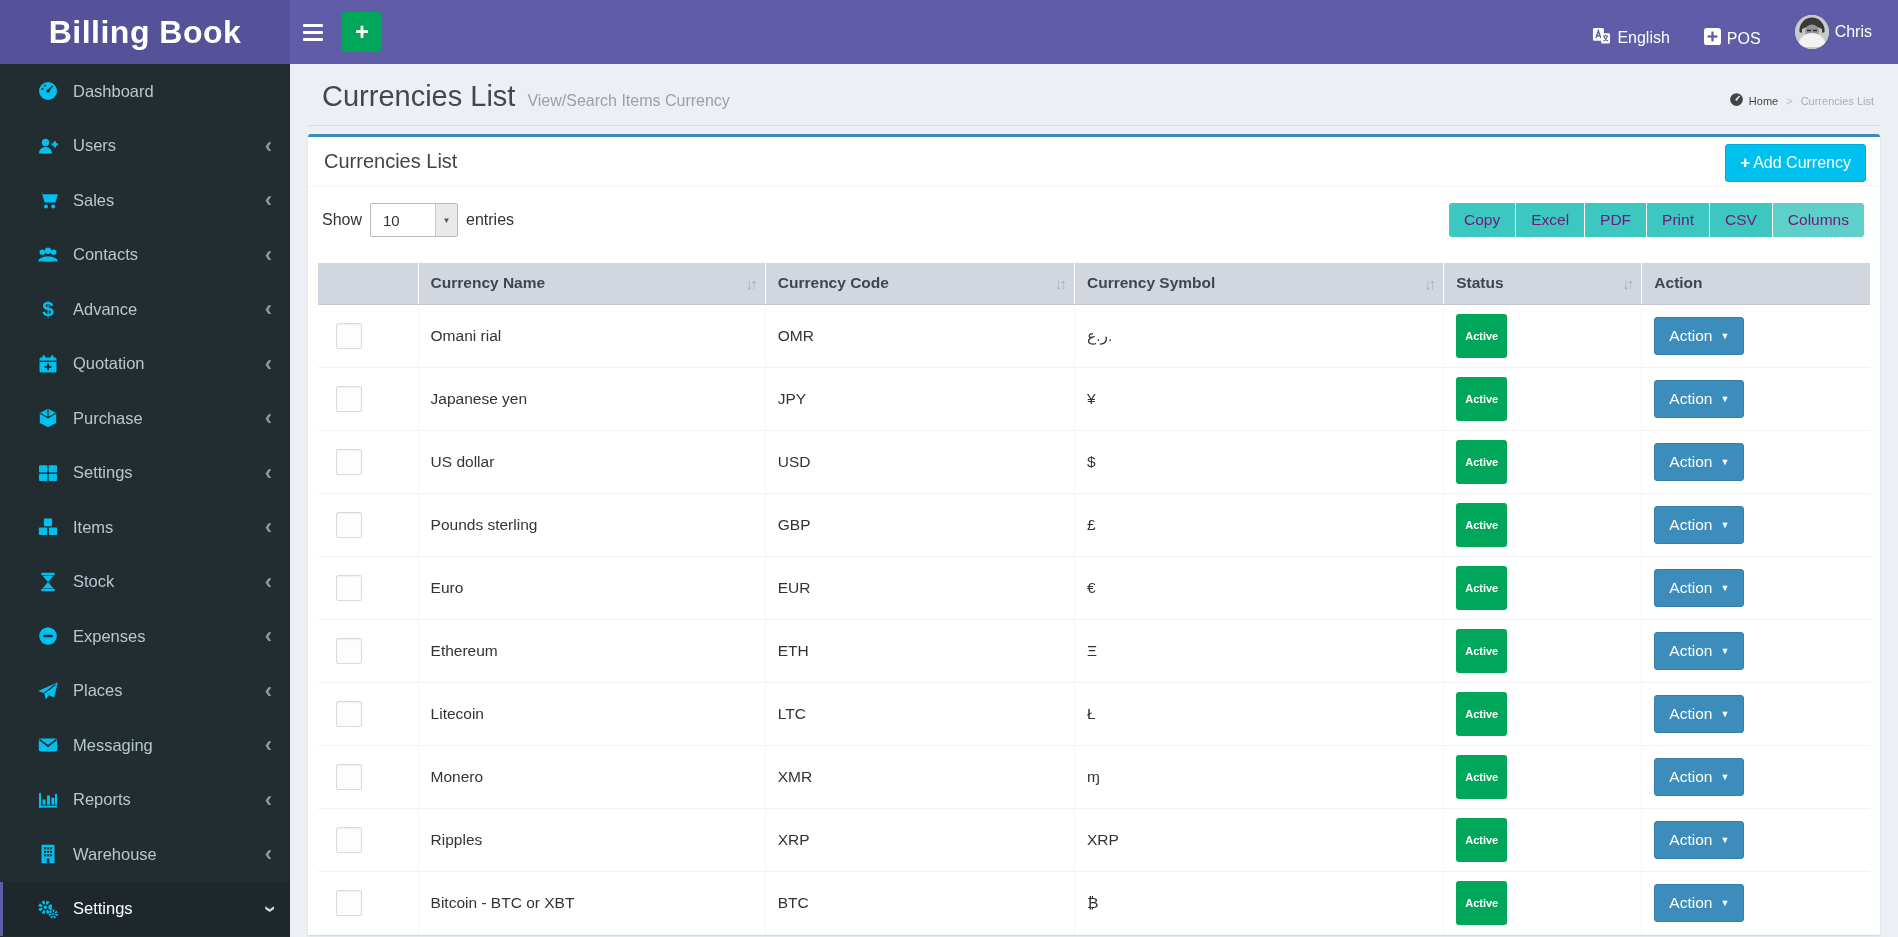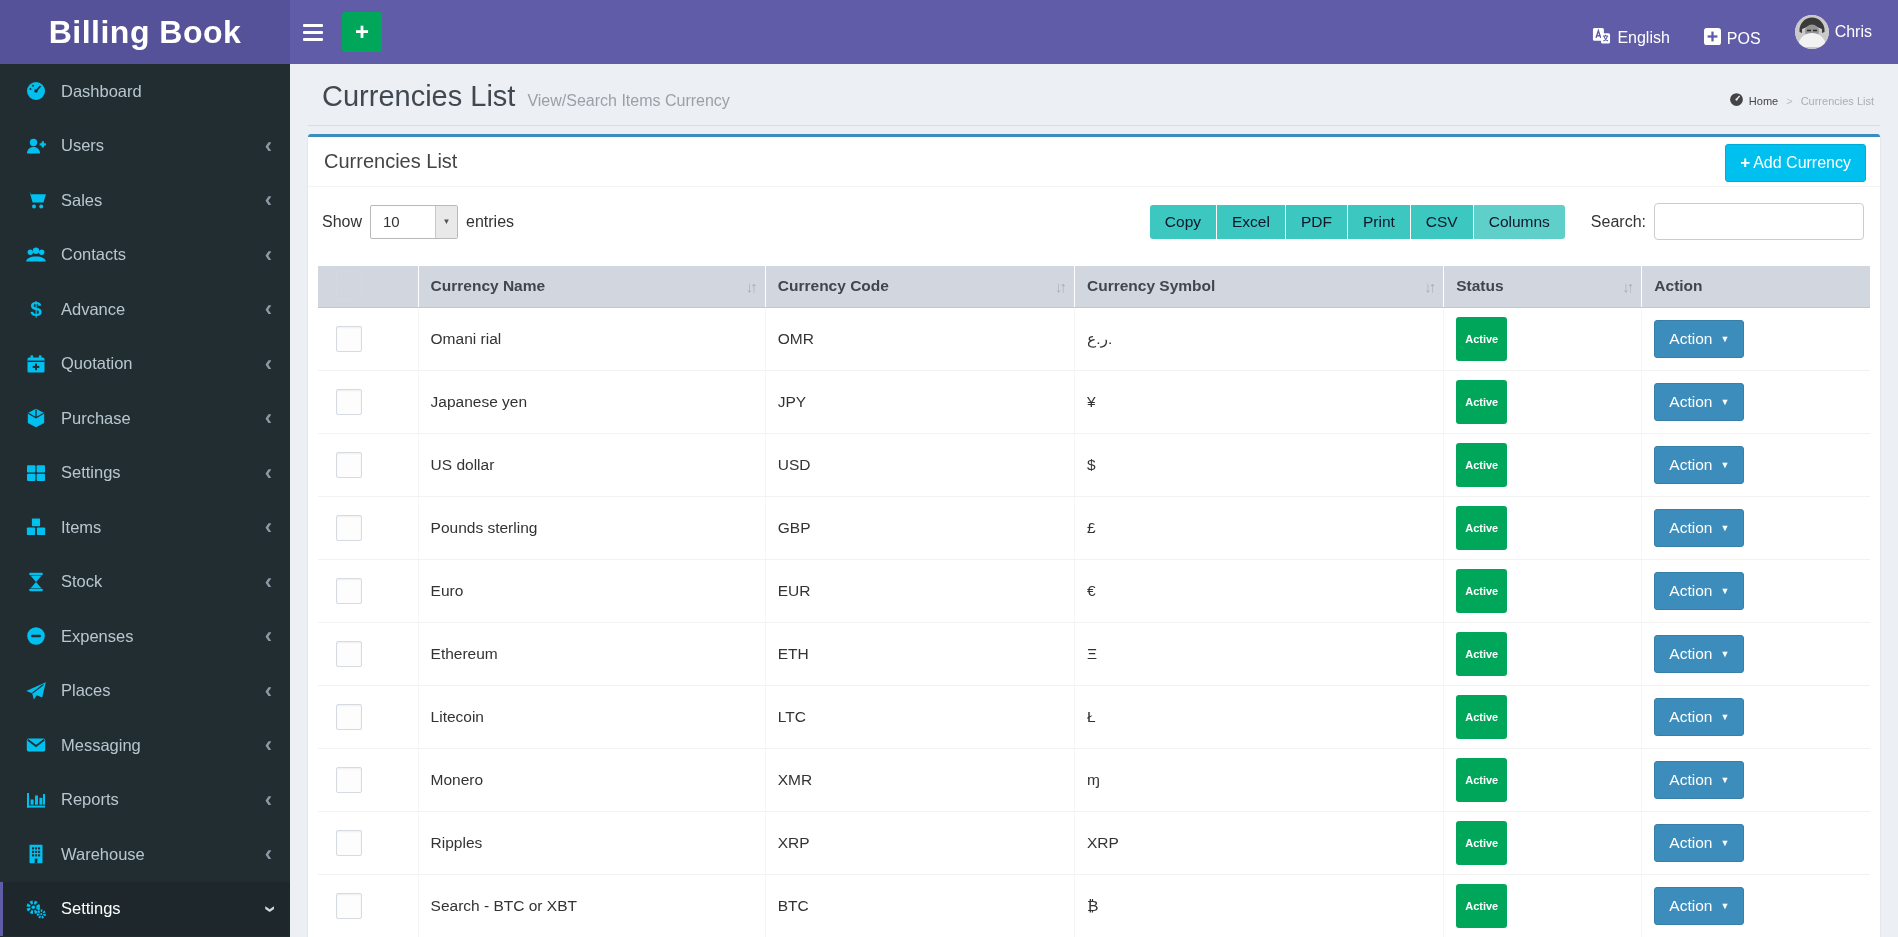--- a/index.html
+++ b/index.html
@@ -17,21 +17,21 @@
   .nav-right { margin-left:auto; display:flex; align-items:flex-end; gap:34px; padding-right:26px; color:#fff; font-size:16px; }
   .nav-item { display:flex; align-items:center; gap:6px; cursor:pointer; }
   .avatar { width:34px; height:34px; border-radius:50%; overflow:hidden; background:#dcdcdc; }
 
   
   .wrap { display:flex; height:873px; }
 
   
   .sidebar { width:290px; background:#222D32; flex-shrink:0; }
   .sidebar ul { list-style:none; }
-  .sidebar li { height:54.5px; display:flex; align-items:center; padding-left:20px; cursor:pointer;
+  .sidebar li { height:54.5px; display:flex; align-items:center; padding-left:32px; cursor:pointer;
                 border-left:3px solid transparent; color:#B8C7CE; font-size:16.5px; }
   .sidebar li.active { background:#1E282C; border-left-color:#605CA8; color:#FFFFFF; }
   .s-icon { width:26px; height:22px; margin-right:12px; display:flex; align-items:center; justify-content:center; flex-shrink:0; }
   .s-icon svg { width:22px; height:22px; }
   .s-label { flex:1; }
   .chev { color:#8D9AA3; font-size:22px; line-height:1; margin-right:18px; font-weight:bold; }
   .chev.down { transform:rotate(-90deg); color:#cfd8dc; }
   .dollar-glyph { color:#00c0ef; font-size:21px; font-weight:bold; }
 
   
@@ -54,21 +54,21 @@
                       font-family:"Liberation Sans",sans-serif; }
   .add-currency-btn .plus { font-weight:bold; font-size:17px; }
 
   
   .toolbar { display:flex; align-items:center; padding:16px 16px 20px 14px; }
   .show-group { display:flex; align-items:center; gap:8px; font-size:16px; color:#333; }
   .select-box { display:flex; width:88px; height:34px; border:1px solid #b9b9b9; border-radius:2px; background:#fff; cursor:pointer; overflow:hidden; }
   .select-box .sel-val { flex:1; font-size:15px; color:#333; display:flex; align-items:center; padding-left:12px; }
   .select-box .sel-arrow { width:22px; background:#e9e9e9; border-left:1px solid #c9c9c9; display:flex; align-items:center; justify-content:center; font-size:8px; color:#555; }
   .btn-group { margin-left:auto; display:flex; }
-  .dt-btn { background:#3DC7C1; color:#0f172a; border:none; border-right:1px solid #fff; font-size:15.5px; padding:8px 15px;
+  .dt-btn { background:#3DC7C1; color:#701a75; border:none; border-right:1px solid #fff; font-size:15.5px; padding:8px 15px;
             cursor:pointer; font-family:"Liberation Sans",sans-serif; }
   .dt-btn:first-child { border-radius:3px 0 0 3px; }
   .dt-btn:last-child { border-right:none; border-radius:0 3px 3px 0; }
   .dt-btn.lighter { background:#5FCFC9; }
   .search-group { display:flex; align-items:center; gap:8px; margin-left:26px; font-size:16px; color:#333; }
   .search-input { width:210px; height:37px; border:1px solid #ccc; border-radius:4px; padding:0 10px; font-size:15px;
                   font-family:"Liberation Sans",sans-serif; color:#333; }
 
   
   table { border-collapse:collapse; margin:6px 10px 0 10px; width:calc(100% - 20px); table-layout:fixed; }
@@ -375,24 +375,20 @@
           <span>entries</span>
         </div>
         <div class="btn-group">
           <button class="dt-btn">Copy</button>
           <button class="dt-btn">Excel</button>
           <button class="dt-btn">PDF</button>
           <button class="dt-btn">Print</button>
           <button class="dt-btn">CSV</button>
           <button class="dt-btn lighter">Columns</button>
         </div>
-        <div class="search-group">
-          <span>Search:</span>
-          <input class="search-input" type="text" value="" style="">
-        </div>
       </div>
 
       <table>
         <thead>
           <tr>
             <th class="col-cb"><span class="cb dashed"></span></th>
             <th class="col-name">
               <span>Currency Name</span>
               <span class="sort-ico"><span>↓</span><span>↑</span></span>
             </th>
@@ -508,21 +504,21 @@
             <td>XRP</td>
             <td>XRP</td>
             <td><span class="badge">Active</span></td>
             <td><button class="action-btn">
                   <span>Action</span>
                   <span class="caret">▼</span>
                 </button></td>
           </tr>
           <tr>
             <td><span class="cb"></span></td>
-            <td>Search - BTC or XBT</td>
+            <td>Bitcoin - BTC or XBT</td>
             <td>BTC</td>
             <td>₿</td>
             <td><span class="badge">Active</span></td>
             <td><button class="action-btn">
                   <span>Action</span>
                   <span class="caret">▼</span>
                 </button></td>
           </tr>
         </tbody>
       </table>

